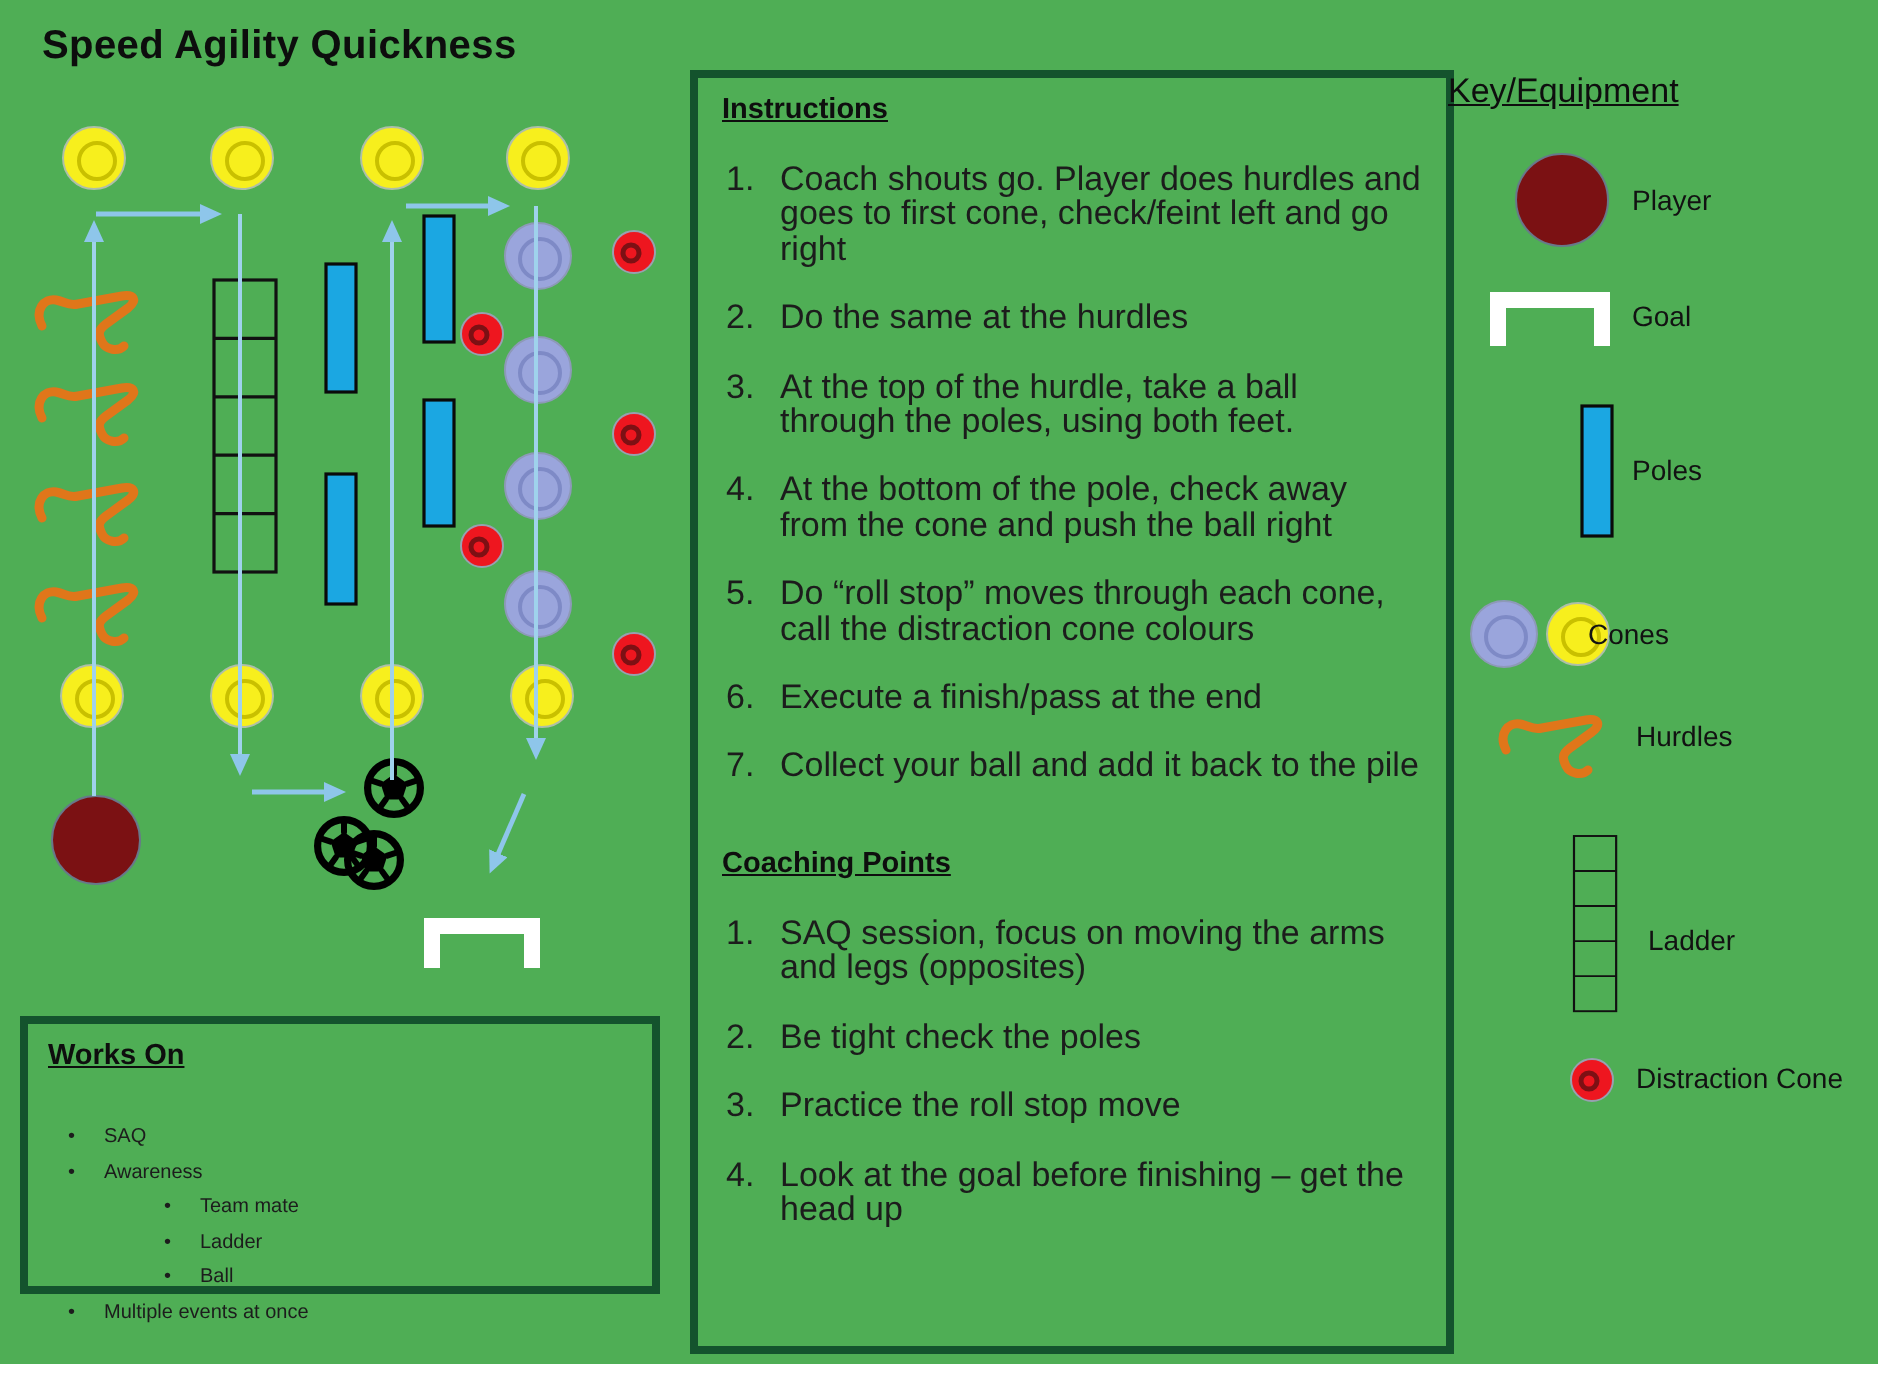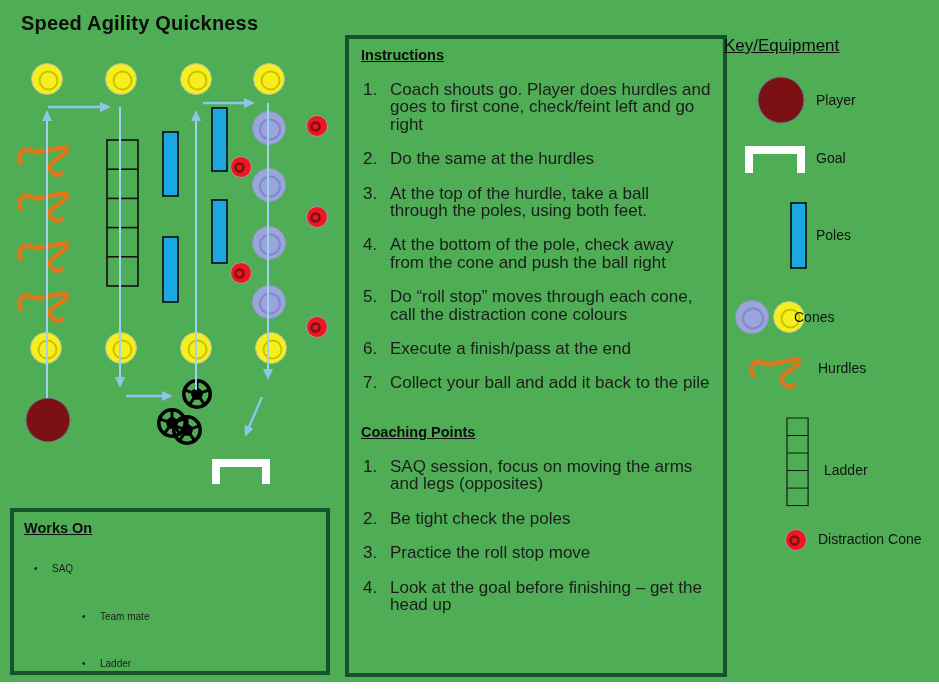--- a/index.html
+++ b/index.html
@@ -15,39 +15,39 @@
     font-size:20px;font-weight:bold;color:#0d0d0d;letter-spacing:0.2px;
   }
   .diagram-svg{position:absolute;left:0;top:0;width:939px;height:689px;}
 
   
   .panel{
     position:absolute;border:4px solid #14532d;box-sizing:border-box;
     padding:6px 12px;background:transparent;
   }
   .panel-instructions{left:345px;top:35px;width:382px;height:642px;}
-  .panel-workson{left:10px;top:508px;width:320px;height:167px;padding:6px 10px;}
+  .panel-workson{left:10px;top:508px;width:320px;height:139px;padding:6px 10px;}
 
   .heading{
     font-size:14.5px;font-weight:bold;text-decoration:underline;color:#0e0e0e;
     margin:2px 0 0 0;
   }
   .heading.coaching{margin-top:32px;}
 
   ol.numlist{list-style:none;margin:18px 0 0 0;padding:0;counter-reset:n;
     font-size:17px;line-height:17.4px;color:#1c1c1c;}
   ol.numlist li{counter-increment:n;position:relative;padding-left:29px;margin:0 0 17px 0;}
   ol.numlist li::before{content:counter(n) ".";position:absolute;left:2px;}
 
   ul.bullist{list-style:none;margin:24px 0 0 0;padding:0;
     font-size:10px;line-height:17.5px;color:#1c1c1c;}
   ul.bullist li{position:relative;padding-left:28px;}
   ul.bullist li::before{content:"\2022";position:absolute;left:10px;}
   ul.sublist{list-style:none;margin:0;padding:0;}
-  ul.sublist li{position:relative;padding-left:76px;margin-top:30px;}
+  ul.sublist li{position:relative;padding-left:76px;}
   ul.sublist li::before{content:"\2022";position:absolute;left:58px;}
 
   .key-heading{
     position:absolute;left:724px;top:36px;
     font-size:17px;font-weight:normal;text-decoration:underline;color:#0e0e0e;
   }
   .key-label{position:absolute;font-size:14px;color:#121212;}
   .kl-player{left:816px;top:92px;}
   .kl-goal{left:816px;top:150px;text-align:center;}
   .kl-poles{left:816px;top:227px;}
@@ -208,20 +208,21 @@
     <li>Be tight check the poles</li>
     <li>Practice the roll stop move</li>
     <li>Look at the goal before finishing – get the head up</li>
   </ol>
 </div>
 
 <div class="panel panel-workson">
   <div class="heading">Works On</div>
   <ul class="bullist">
     <li>SAQ</li>
+    <li>Awareness</li>
   </ul>
   <ul class="sublist bullist" style="margin-top:0;">
     <li>Team mate</li>
     <li>Ladder</li>
     <li>Ball</li>
   </ul>
   <ul class="bullist" style="margin-top:0;">
     <li>Multiple events at once</li>
   </ul>
 </div>

